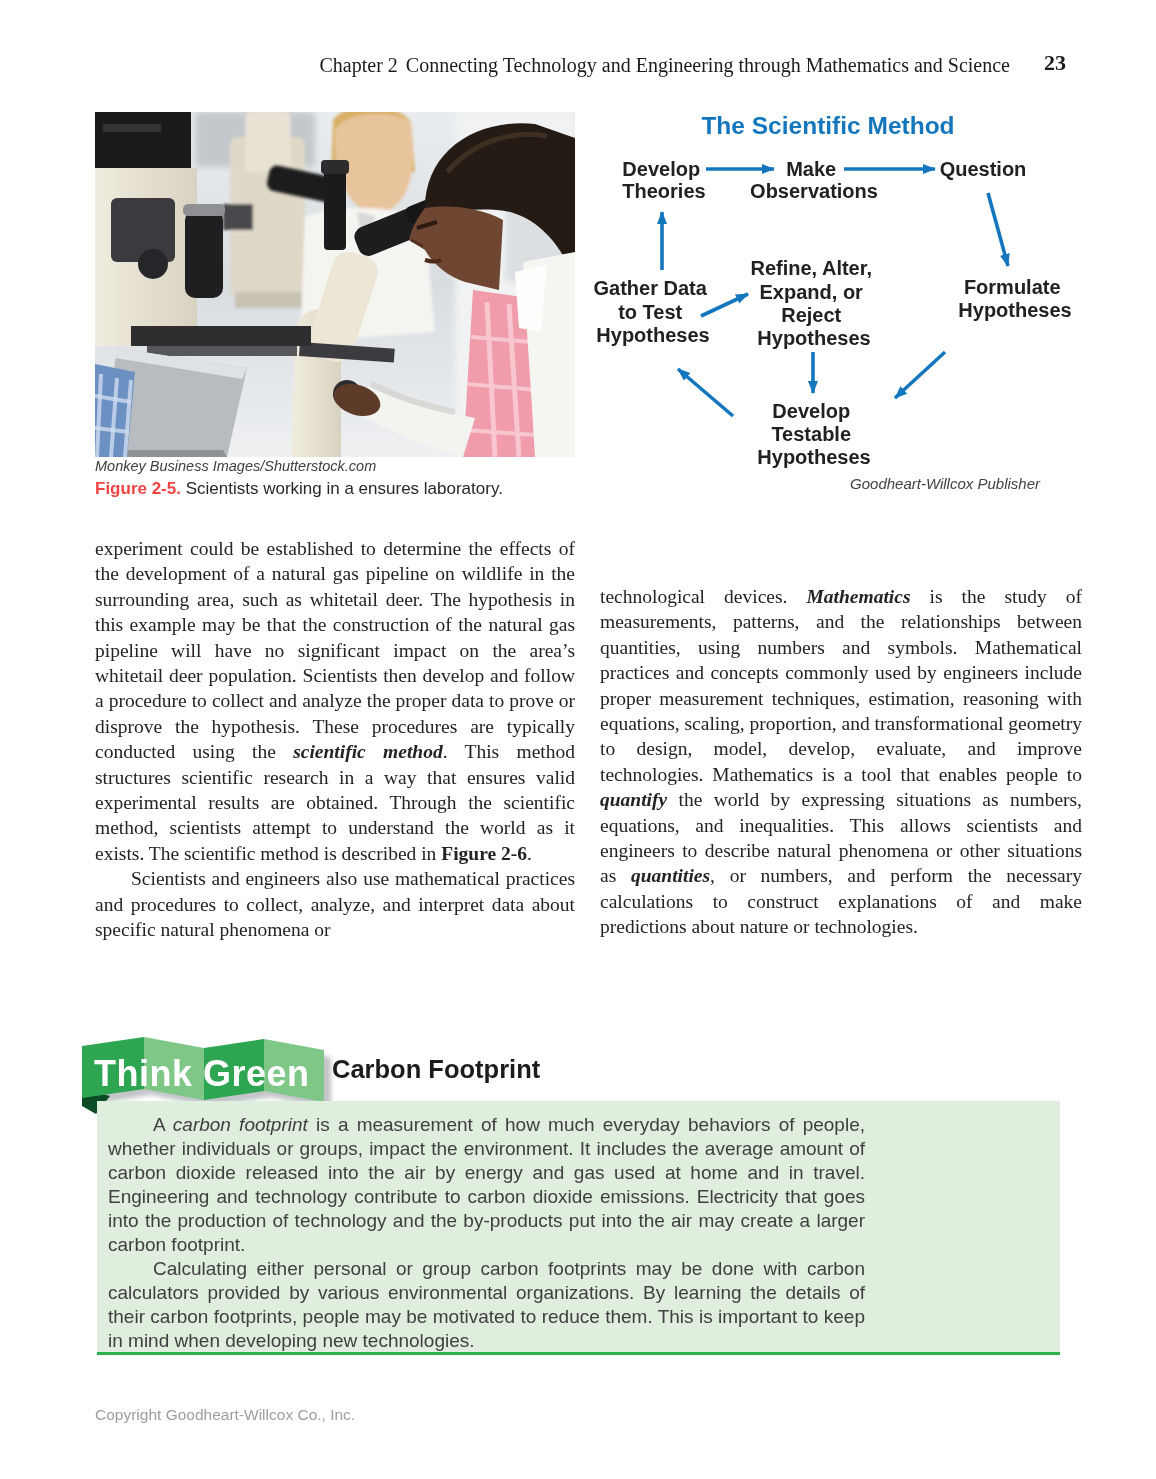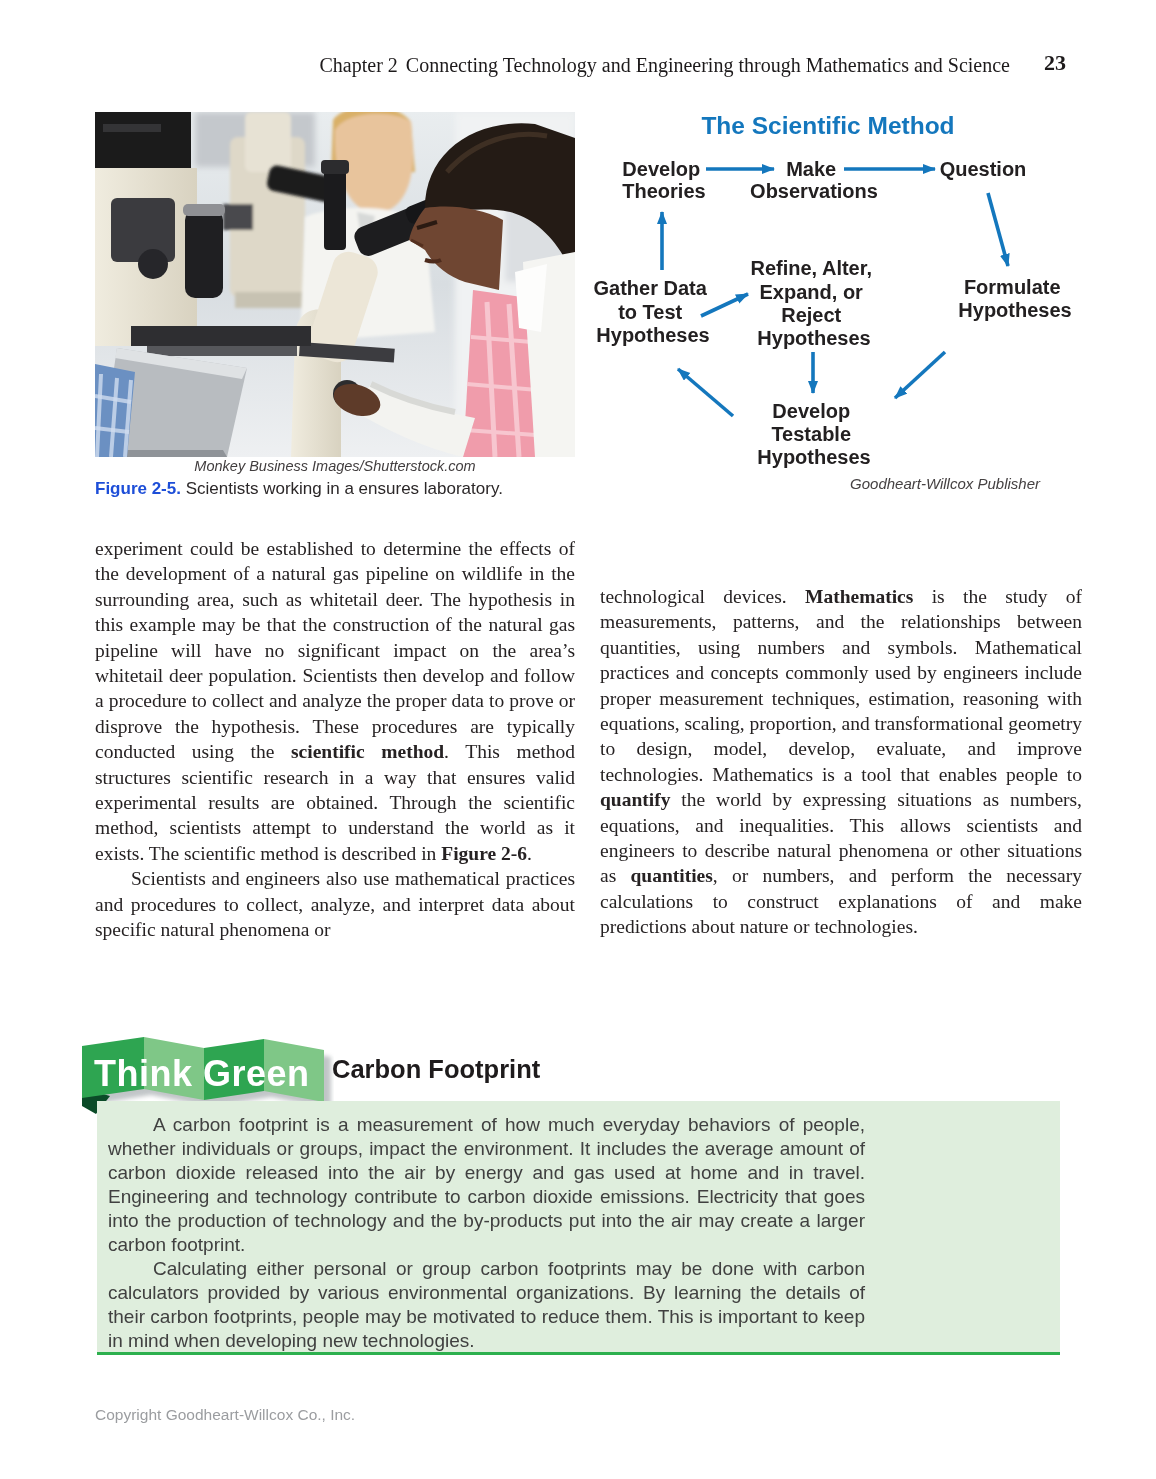--- a/index.html
+++ b/index.html
@@ -6,35 +6,35 @@
   #page{position:relative;width:1156px;height:1479px;background:#ffffff;overflow:hidden;
         font-family:"Liberation Sans",sans-serif;color:#231f20;}
   
   .header{position:absolute;top:54px;right:146px;font-family:"Liberation Serif",serif;
           font-size:20px;color:#1d1a1b;white-space:nowrap;}
   .header .chap{margin-right:8px;}
   .page-num{position:absolute;top:50px;left:1044px;font-family:"Liberation Serif",serif;
             font-weight:bold;font-size:22px;color:#1d1a1b;}
   
   .photo{position:absolute;left:95px;top:112px;width:480px;height:345px;overflow:hidden;}
-  .photo-credit{position:absolute;left:95px;top:458px;width:480px;text-align:center;
+  .photo-credit{position:absolute;left:95px;top:458px;width:480px;text-align:left;
                 font-style:italic;font-size:14.5px;color:#413d3e;}
   .fig-caption{position:absolute;font-size:17px;color:#2b2728;}
-  .fig-caption .fig-label{color:#1d4ed8;font-weight:bold;}
+  .fig-caption .fig-label{color:#ef4444;font-weight:bold;}
   #cap-photo{left:95px;top:479px;width:495px;}
   #cap-diagram{left:602px;top:500px;width:480px;}
   
   .diagram{position:absolute;left:590px;top:100px;width:560px;height:400px;}
   
   .column{position:absolute;font-family:"Liberation Serif",serif;font-size:19.5px;
           line-height:25.4px;text-align:justify;color:#262223;}
   .column p{margin:0;}
   .column p.indent{text-indent:36px;}
   .seg-b{font-weight:bold;}
-  .seg-i{}
+  .seg-i{font-style:italic;}
   #col-left{left:95px;top:536px;width:480px;}
   #col-right{left:600px;top:584px;width:482px;}
   
   .banner-svg{position:absolute;left:80px;top:1034px;width:254px;height:92px;}
   .tg-heading{position:absolute;left:332px;top:1055px;font-size:25.5px;font-weight:bold;color:#1e1b1c;}
   .green-box{position:absolute;left:97px;top:1101px;width:963px;height:251px;
              background:#dfeedd;border-bottom:3px solid #2db04e;}
   .green-box .box-text{position:absolute;left:11px;top:12px;width:757px;font-size:19px;
                        line-height:24px;text-align:justify;color:#404040;}
   .green-box p{margin:0;}

